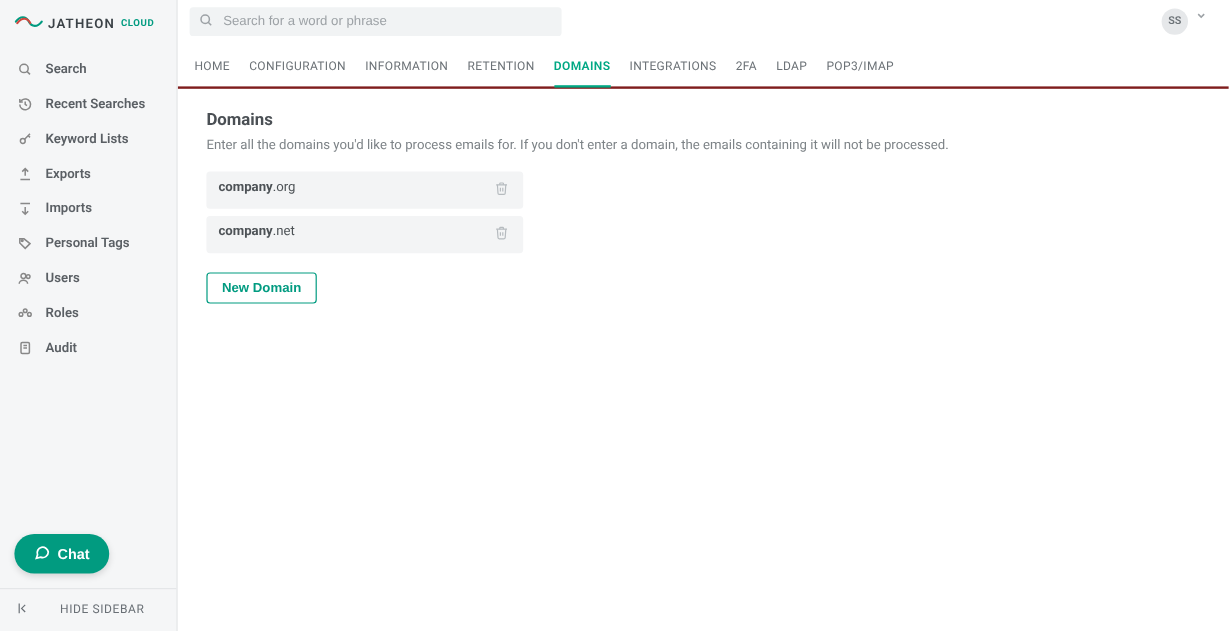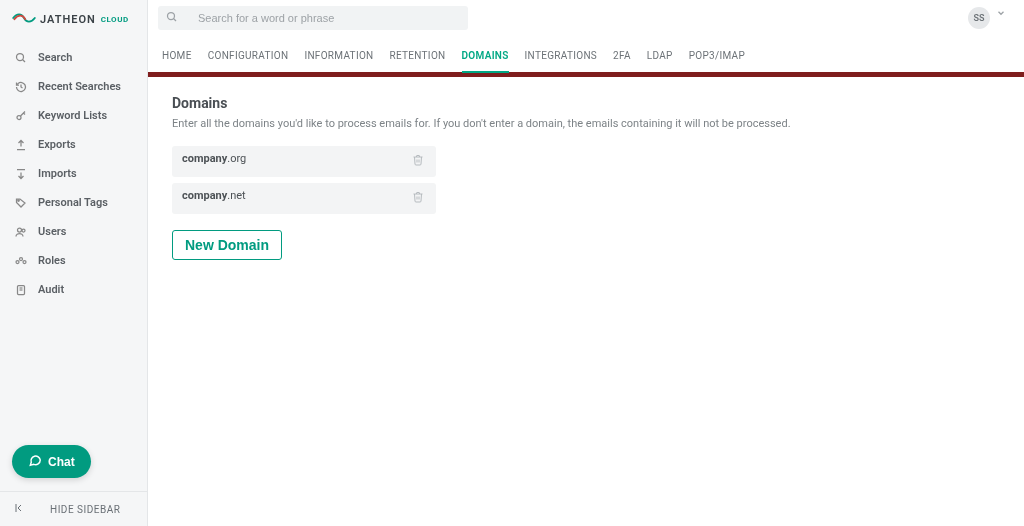--- a/index.html
+++ b/index.html
@@ -80,21 +80,21 @@
       gap: 10px;
     }
     .search-wrapper {
       display: flex;
       align-items: center;
       background: #f1f3f4;
       border-radius: 3px;
       height: 24px;
       width: 310px;
       padding: 0 8px;
-      gap: 20px;
+      gap: 8px;
     }
     .search-wrapper input {
       border: none;
       background: transparent;
       outline: none;
       font-size: 11px;
       width: 100%;
       color: #555;
     }
     .search-wrapper input::placeholder { color: #9da2a6; }
@@ -106,21 +106,21 @@
       color: #6c7277;
       font-size: 9px; font-weight: 600;
       display: flex; align-items: center; justify-content: center;
     }
     .user-chunk { display: flex; gap: 6px; cursor: pointer; margin-right: 8px; }
 
     .tabbar {
       display: flex;
       gap: 16px;
       padding: 10px 14px 0;
-      border-bottom: 5px solid #7f1d1d;
+      border-bottom: 2px solid #7f1d1d;
       font-size: 10px;
     }
     .tab {
       padding: 6px 0 10px;
       color: #6c7277;
       cursor: pointer;
       letter-spacing: 0.3px;
     }
     .tab.active {
       color: #00a884;
@@ -159,21 +159,21 @@
     .trash-btn {
       background: none; border: none; cursor: pointer;
       color: #b6bbbf; padding: 2px;
     }
 
     .new-domain-btn {
       margin-top: 10px;
       background: #fff;
       border: 1px solid #019b80;
       color: #019b80;
-      font-size: 14px;
+      font-size: 11px;
       font-weight: 600;
       padding: 6px 12px;
       border-radius: 3px;
       cursor: pointer;
     }
 
     
     .chat-pill {
       position: absolute;
       left: 12px;

